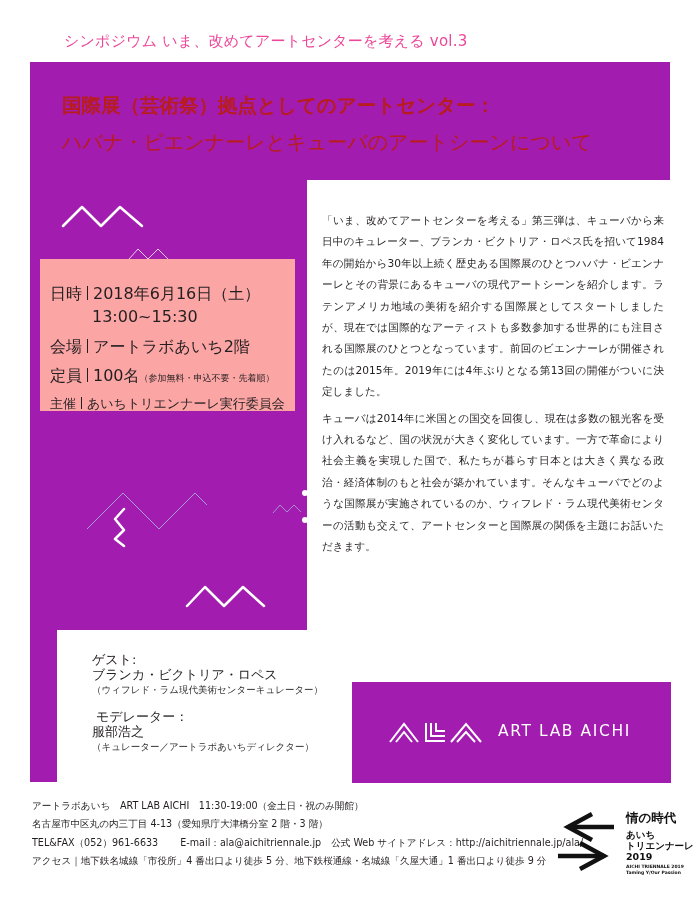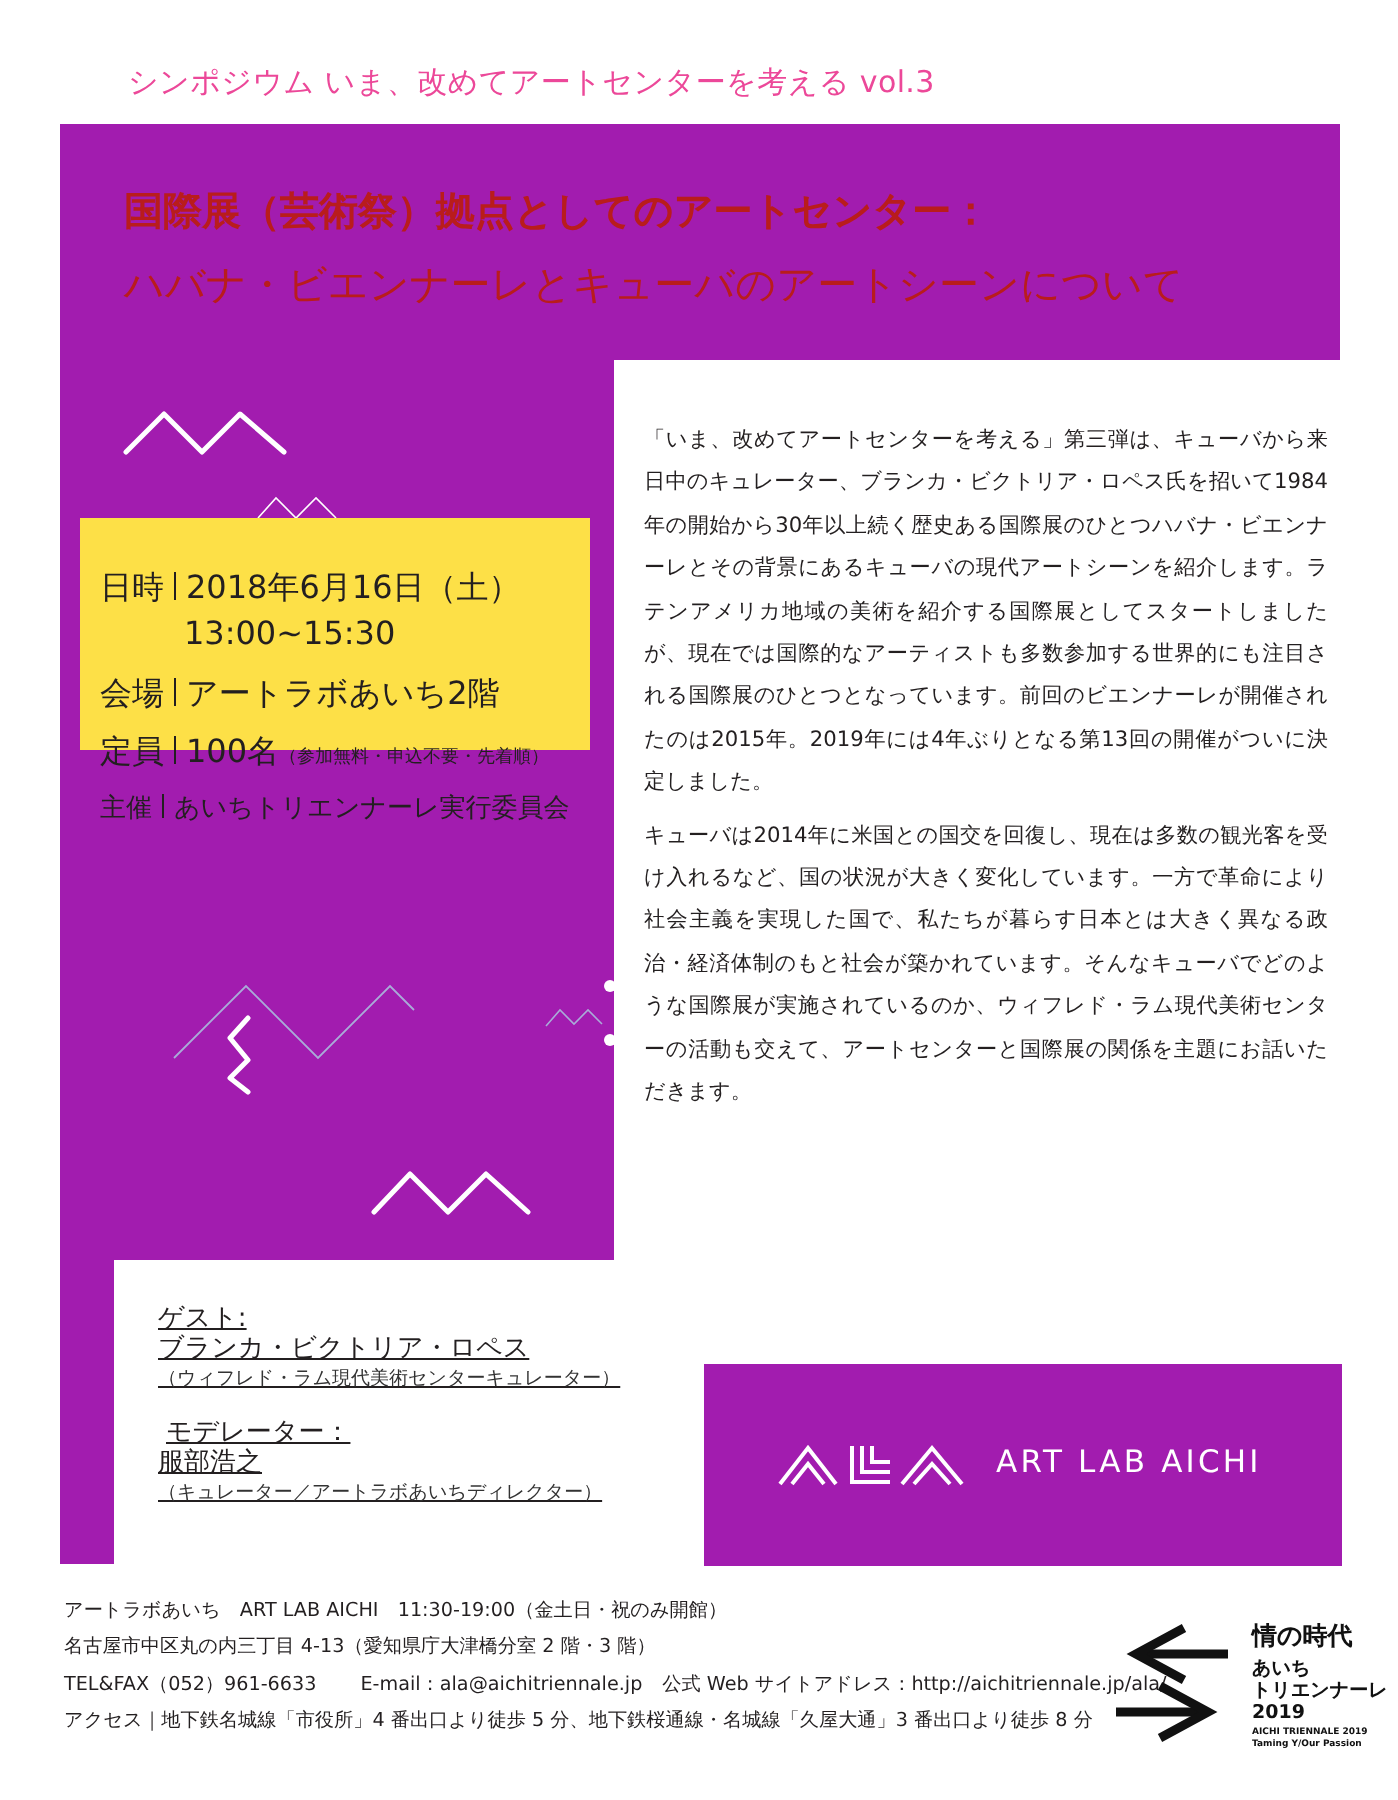--- a/index.html
+++ b/index.html
@@ -3,27 +3,27 @@
 <meta charset="utf-8">
 <style>
   html, body { margin:0; padding:0; background:#ffffff; }
   body { width:699px; height:900px; position:relative; overflow:hidden;
          font-family:"DejaVu Sans", "Liberation Sans", sans-serif; color:#231f20; }
   .abs { position:absolute; }
   .navy { background:#a21caf; }
   .subtitle { left:64px; top:32px; font-size:15px; color:#ec4899; letter-spacing:0.2px; white-space:nowrap; }
   .title { left:62px; top:88px; color:#b91c1c; font-size:19.5px; font-weight:bold; line-height:36px; white-space:nowrap; }
   .title .l2 { font-weight:normal; font-size:20px; }
-  .info { left:40px; top:259px; width:255px; height:116px; background:#fde047; }
+  .info { left:40px; top:259px; width:255px; height:152px; background:#fca5a5; }
   .info-row { position:absolute; left:10px; white-space:nowrap; color:#231f20; }
   .info-row .sep { display:inline-block; width:1px; height:0.9em; background:#231f20; margin:0 5px; vertical-align:-1px; }
   .note { font-size:9px; }
   .body-text { left:322px; top:210px; width:342px; font-size:10.6px; line-height:21.4px; color:#231f20; }
   .body-text p { margin:0 0 5px 0; text-align:justify; }
-  .guest { left:79px; top:652px; font-size:13px; line-height:15px; color:#231f20; white-space:nowrap;text-decoration:underline; }
+  .guest { left:92px; top:652px; font-size:13px; line-height:15px; color:#231f20; white-space:nowrap; }
   .guest .role { font-size:9.5px; color:#333; }
   .footer { left:32px; top:797px; font-size:9.6px; line-height:18.4px; color:#231f20; white-space:nowrap; }
   .ala-text { color:#fff; font-size:15.5px; letter-spacing:1.6px; white-space:nowrap; }
   .tri-text { font-weight:bold; color:#111; white-space:nowrap; }
 </style>
 </head>
 <body>
 
 <div class="abs navy" style="left:30px;top:62px;width:640px;height:118px;"></div>
 <div class="abs navy" style="left:30px;top:178px;width:277px;height:452px;"></div>
@@ -103,21 +103,21 @@
   </svg>
   <div class="abs ala-text" style="left:146px;top:40px;">ART LAB AICHI</div>
 </div>
 
 <div class="abs footer">
   <div>アートラボあいち　ART LAB AICHI　11:30-19:00（金土日・祝のみ開館）</div>
   <div>名古屋市中区丸の内三丁目 4-13（愛知県庁大津橋分室 2 階・3 階）</div>
   <div>
     <span>TEL&amp;FAX（052）961-6633</span><span style="display:inline-block;width:22px;"></span><span>E-mail：ala@aichitriennale.jp</span><span style="display:inline-block;width:10px;"></span><span>公式 Web サイトアドレス：http://aichitriennale.jp/ala/</span>
   </div>
-  <div>アクセス｜地下鉄名城線「市役所」4 番出口より徒歩 5 分、地下鉄桜通線・名城線「久屋大通」3 番出口より徒歩 8 分</div>
+  <div>アクセス｜地下鉄名城線「市役所」4 番出口より徒歩 5 分、地下鉄桜通線・名城線「久屋大通」1 番出口より徒歩 9 分</div>
 </div>
 
 <div class="abs" style="left:558px;top:800px;width:140px;height:90px;">
   <svg class="abs" style="left:0;top:10px;" width="56" height="62" viewBox="0 0 56 62">
     <g fill="none" stroke="#111" stroke-width="4.5" stroke-linejoin="miter">
       <line x1="10" y1="17" x2="56" y2="17"></line>
       <polyline points="34,4 10,17 34,30"></polyline>
       <line x1="0" y1="46" x2="46" y2="46"></line>
       <polyline points="22,33 46,46 22,59"></polyline>
     </g>

